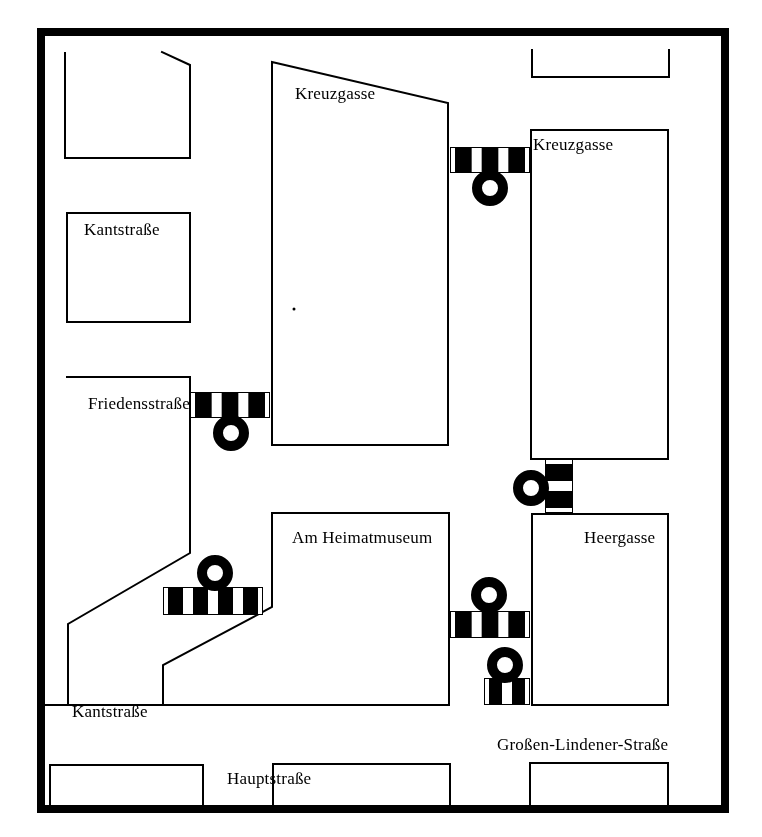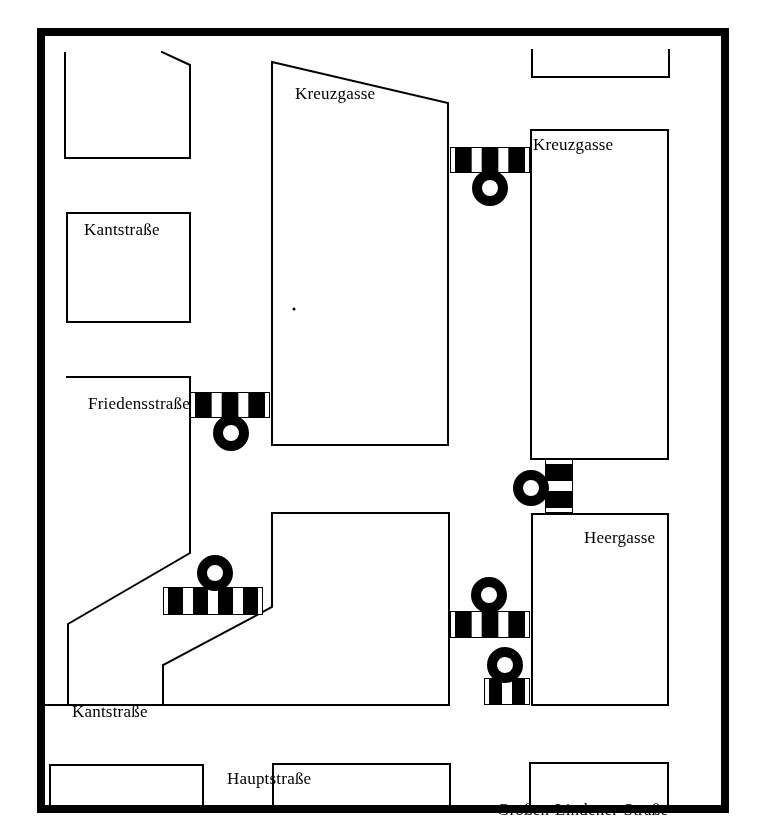--- a/index.html
+++ b/index.html
@@ -81,18 +81,19 @@
       <circle cx="215" cy="573" r="13" fill="#ffffff" stroke="#000000" stroke-width="10"></circle>
       <circle cx="489" cy="595" r="13" fill="#ffffff" stroke="#000000" stroke-width="10"></circle>
       <circle cx="505" cy="665" r="13" fill="#ffffff" stroke="#000000" stroke-width="10"></circle>
       <circle cx="294" cy="309" r="1.5" fill="#000000"></circle>
     </svg>
   <div class="street-labels">
       <div class="street-label" style="left: 295px; top: 33px;">Kreuzgasse</div>
       <div class="street-label" style="left: 533px; top: 84px;">Kreuzgasse</div>
       <div class="street-label" style="left: 84px; top: 169px;">Kantstraße</div>
       <div class="street-label" style="left: 88px; top: 343px;">Friedensstraße</div>
+      <div class="street-label" style="left: 292px; top: 477px;">Am Heimatmuseum</div>
       <div class="street-label" style="left: 584px; top: 477px;">Heergasse</div>
       <div class="street-label" style="left: 72px; top: 651px;">Kantstraße</div>
       <div class="street-label" style="left: 227px; top: 718px;">Hauptstraße</div>
-      <div class="street-label" style="left: 497px; top: 749px; text-align: right;">Großen-Lindener-Straße</div>
+      <div class="street-label" style="left: 497px; top: 684px; text-align: right;">Großen-Lindener-Straße</div>
     </div>
 </div>
 
 </body></html>

